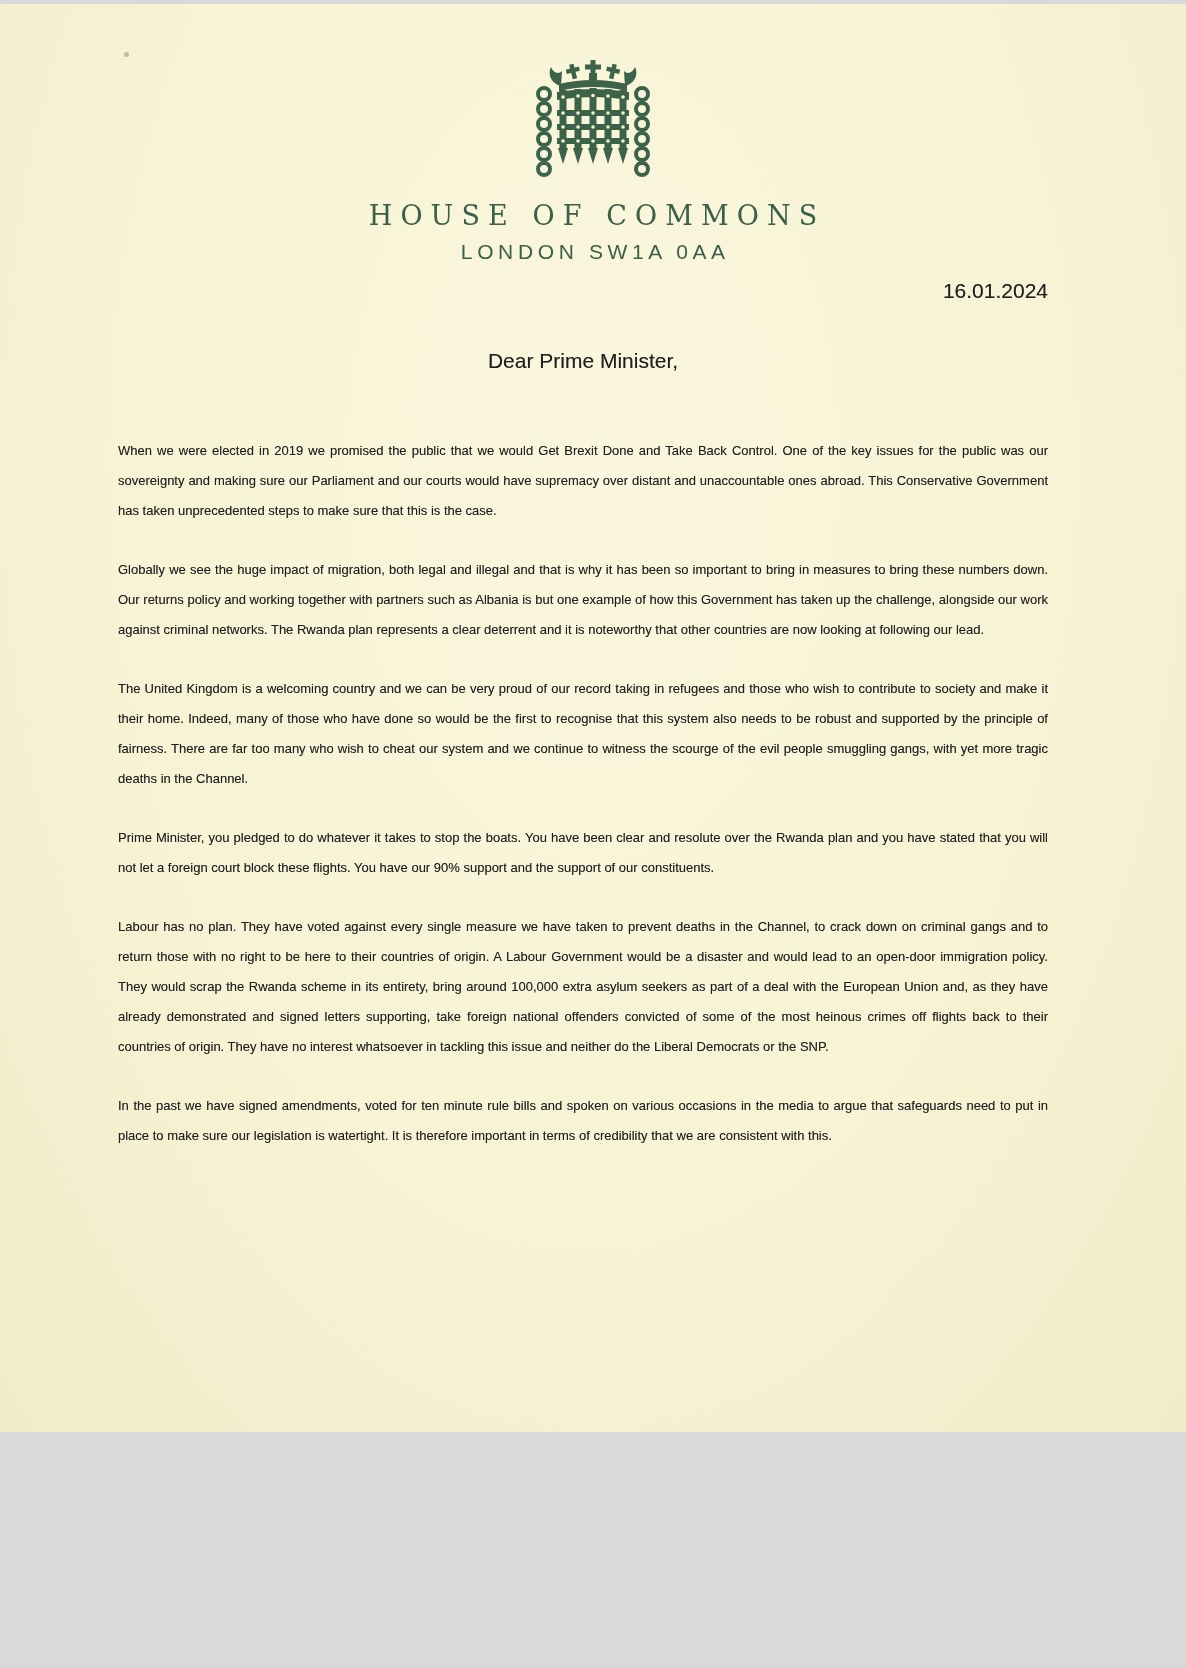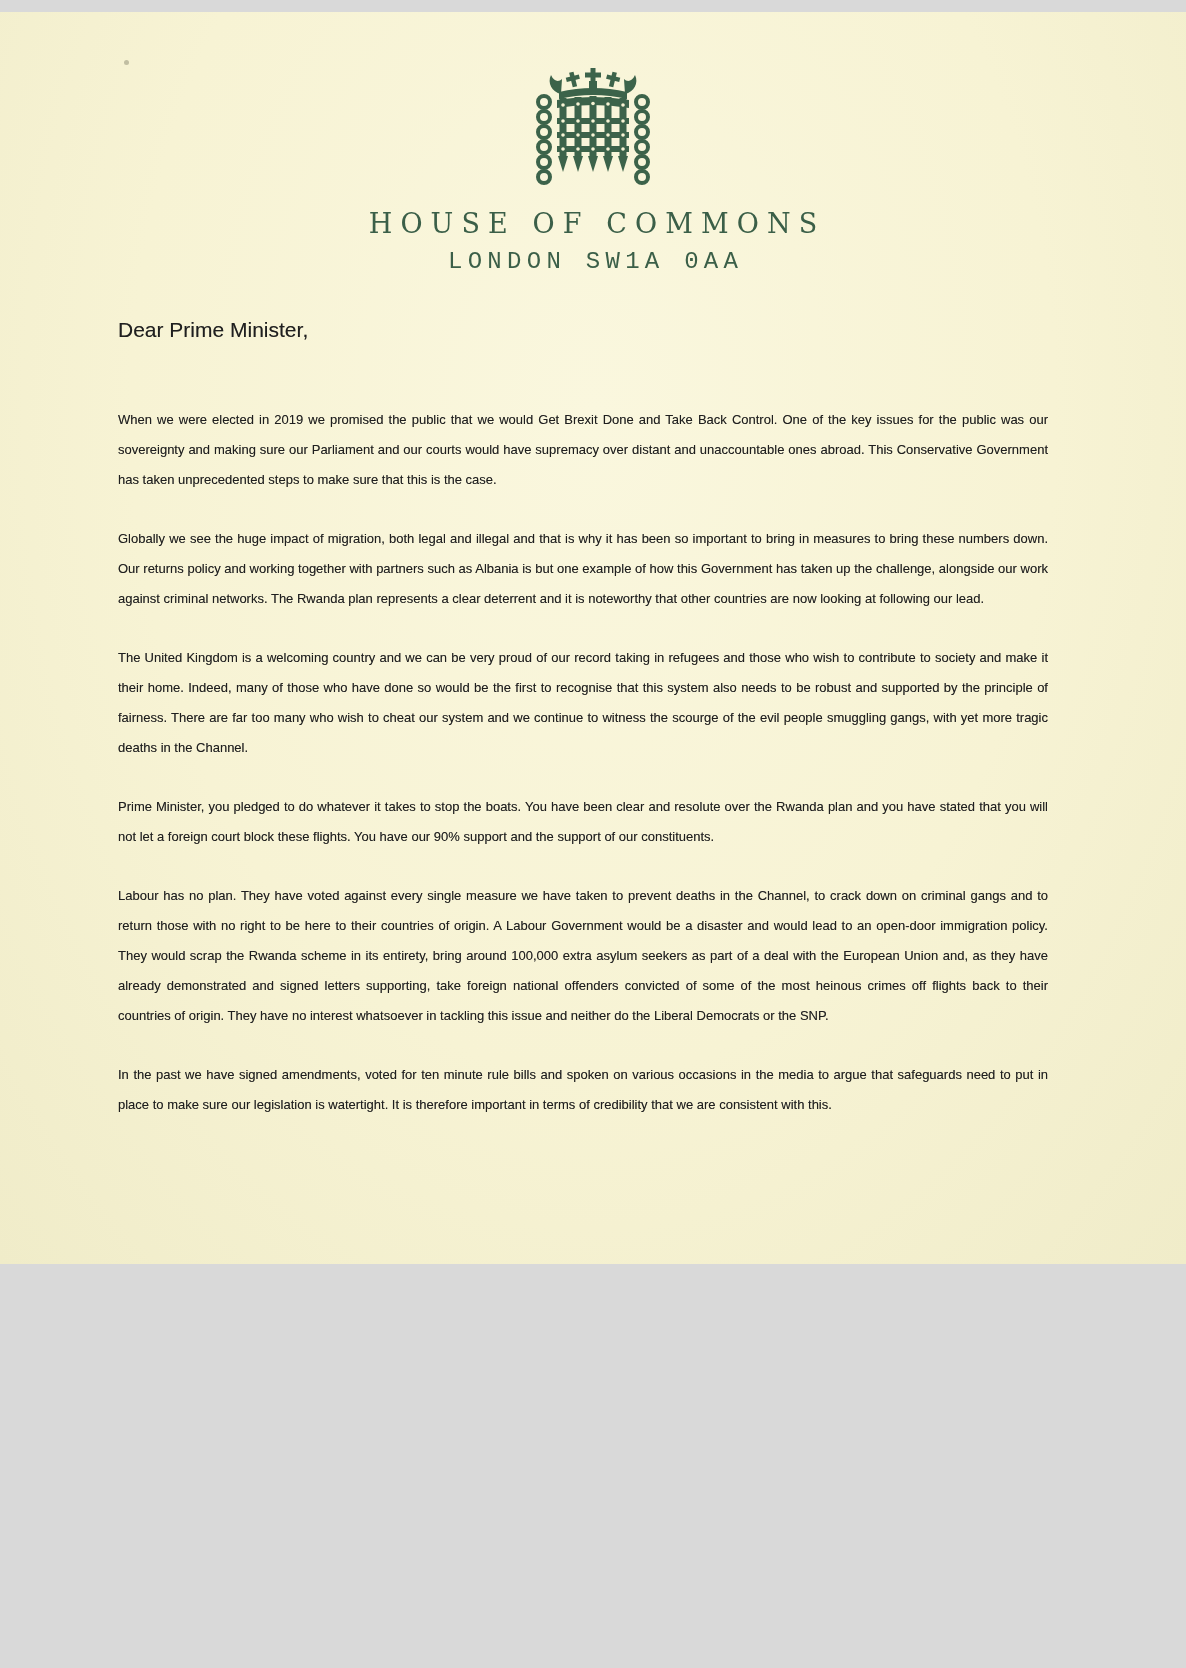--- a/index.html
+++ b/index.html
@@ -10,22 +10,22 @@
   }
   * { box-sizing: border-box; }
   html, body { margin: 0; padding: 0; }
   body {
     background: #d9d9d9;
     font-family: "Liberation Sans", sans-serif;
   }
   .page {
     position: relative;
     width: 1186px;
-    height: 1252px;
-    margin: 12px auto;
+    height: 1428px;
+    margin: 4px auto;
     overflow: hidden;
     background: radial-gradient(ellipse at 50% 32%, #faf7de 0%, var(--paper) 55%, #f0ecc9 100%);
     color: var(--ink);
   }
   .scan-speck {
     position: absolute;
     left: 124px;
     top: 48px;
     width: 5px;
     height: 5px;
@@ -45,43 +45,44 @@
   .org-name {
     font-family: "DejaVu Serif", "Liberation Serif", serif;
     font-weight: 500;
     font-size: 27px;
     letter-spacing: 0.30em;
     padding-left: 0.30em; 
     color: var(--heading-green);
     margin: 12px 0 0 0;
   }
   .address {
-    font-family: Liberation Mono, monospace;
+    font-family: Liberation Sans, sans-serif;
     font-weight: 500;
-    font-size: 24px;
+    font-size: 21px;
     letter-spacing: 0.22em;
     padding-left: 0.22em;
     color: var(--heading-green);
     margin-top: 9px;
   }
   .content {
     padding: 0 138px 0 118px;
   }
   .date-line {
     text-align: right;
     font-size: 21px;
     line-height: 30px;
     margin-top: 12px;
     text-shadow: 0 0 0.6px rgba(31,31,31,0.45);
   }
   .salutation {
     font-size: 21px;
     line-height: 30px;
     margin-top: 40px;
     text-shadow: 0 0 0.6px rgba(31,31,31,0.45);
+    text-align: center;
   }
   .body-text {
     margin-top: 60px;
   }
   .para {
     font-size: 13px;
     line-height: 30px;
     text-align: justify;
     margin: 0 0 29px 0;
     text-shadow: 0 0 0.6px rgba(31,31,31,0.45);
@@ -171,20 +172,21 @@
           <circle cx="60" cy="35.5" r="1.8"></circle>
           <circle cx="75" cy="36" r="1.8"></circle>
           <circle cx="90" cy="37" r="1.8"></circle>
       </g>
     </svg>
     <div class="org-name">HOUSE OF COMMONS</div>
     <div class="address">LONDON SW1A 0AA</div>
   </div>
 
   <div class="content">
+    <div class="date-line">16.01.2024</div>
     <div class="salutation">Dear Prime Minister,</div>
     <div class="body-text">
       <p class="para">When we were elected in 2019 we promised the public that we would Get Brexit Done and Take Back Control. One of the key issues for the public was our sovereignty and making sure our Parliament and our courts would have supremacy over distant and unaccountable ones abroad. This Conservative Government has taken unprecedented steps to make sure that this is the case.</p>
       <p class="para">Globally we see the huge impact of migration, both legal and illegal and that is why it has been so important to bring in measures to bring these numbers down. Our returns policy and working together with partners such as Albania is but one example of how this Government has taken up the challenge, alongside our work against criminal networks. The Rwanda plan represents a clear deterrent and it is noteworthy that other countries are now looking at following our lead.</p>
       <p class="para">The United Kingdom is a welcoming country and we can be very proud of our record taking in refugees and those who wish to contribute to society and make it their home. Indeed, many of those who have done so would be the first to recognise that this system also needs to be robust and supported by the principle of fairness. There are far too many who wish to cheat our system and we continue to witness the scourge of the evil people smuggling gangs, with yet more tragic deaths in the Channel.</p>
       <p class="para">Prime Minister, you pledged to do whatever it takes to stop the boats. You have been clear and resolute over the Rwanda plan and you have stated that you will not let a foreign court block these flights. You have our 90% support and the support of our constituents.</p>
       <p class="para">Labour has no plan. They have voted against every single measure we have taken to prevent deaths in the Channel, to crack down on criminal gangs and to return those with no right to be here to their countries of origin. A Labour Government would be a disaster and would lead to an open-door immigration policy. They would scrap the Rwanda scheme in its entirety, bring around 100,000 extra asylum seekers as part of a deal with the European Union and, as they have already demonstrated and signed letters supporting, take foreign national offenders convicted of some of the most heinous crimes off flights back to their countries of origin. They have no interest whatsoever in tackling this issue and neither do the Liberal Democrats or the SNP.</p>
       <p class="para">In the past we have signed amendments, voted for ten minute rule bills and spoken on various occasions in the media to argue that safeguards need to put in place to make sure our legislation is watertight. It is therefore important in terms of credibility that we are consistent with this.</p>
     </div>
   </div>

